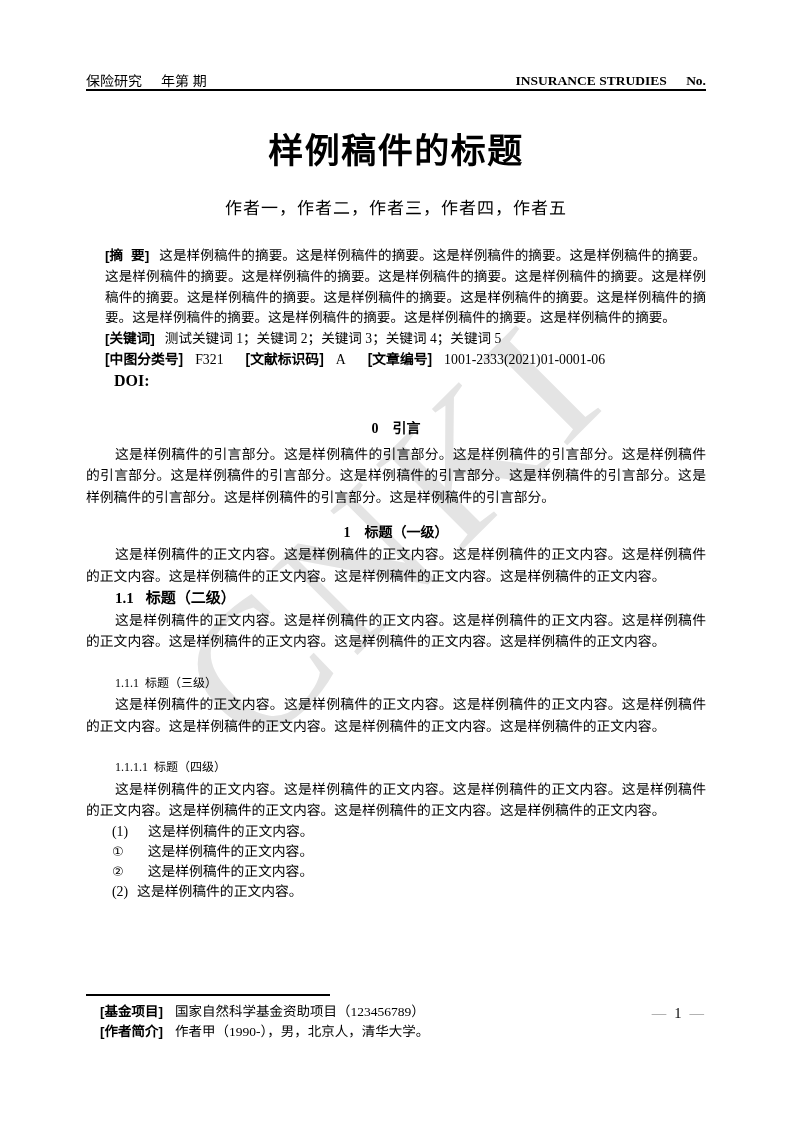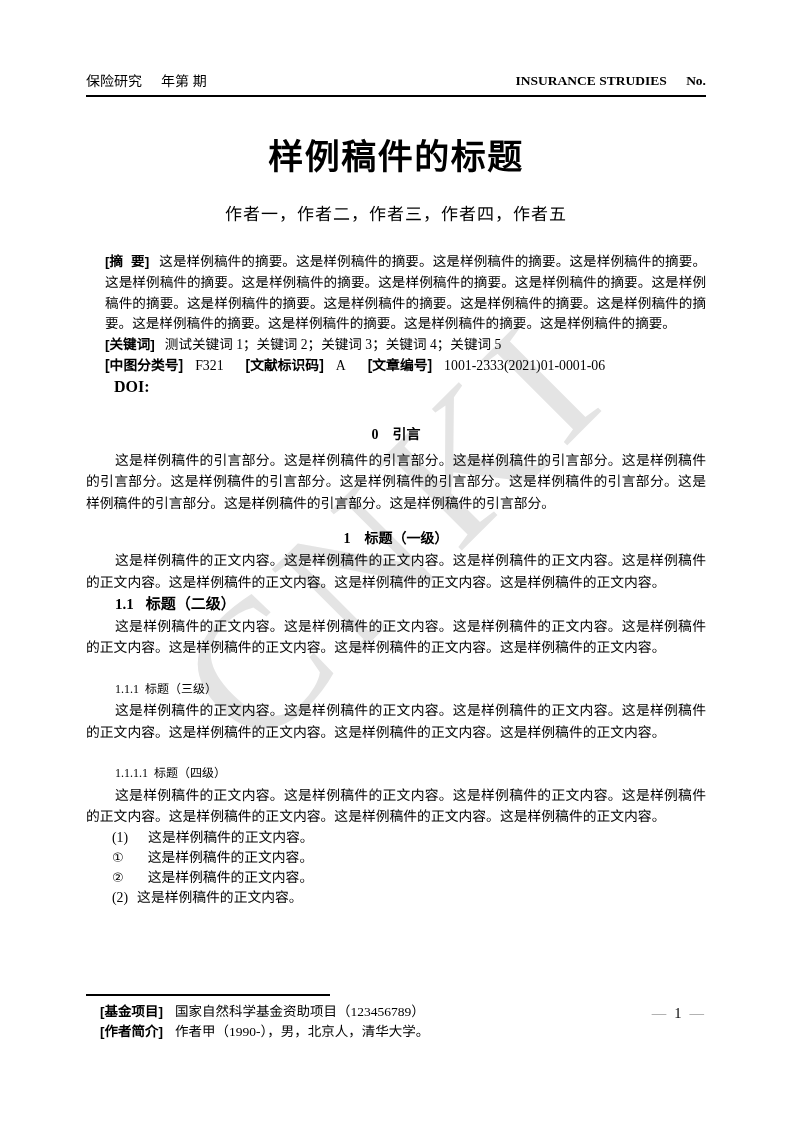--- a/index.html
+++ b/index.html
@@ -12,21 +12,21 @@
     position:absolute;left:392px;top:532px;z-index:0;
     transform:translate(-50%,-50%) rotate(-45deg);
     font-family:"Liberation Serif","DejaVu Serif",serif;
     font-size:185px;letter-spacing:14px;color:#e4e4e4;
     white-space:nowrap;user-select:none;
   }
   .sheet{position:absolute;left:86px;top:73px;width:620px;z-index:1;}
 
   .page-header{
     display:flex;justify-content:space-between;
-    border-bottom:2px solid #000;padding-bottom:6px;
+    border-bottom:2px solid #000;padding-bottom:0;
     font-size:14px;line-height:16px;
   }
   .header-left{font-family:"Liberation Sans","DejaVu Sans",sans-serif;}
   .header-left .issue-cn{margin-left:15px;}
   .header-right{font-weight:bold;font-size:13.5px;}
   .header-right .no-en{margin-left:16px;}
 
   .title{
     margin:37px 0 0 0;text-align:center;font-weight:bold;
     font-family:"Liberation Sans","DejaVu Sans",sans-serif;

